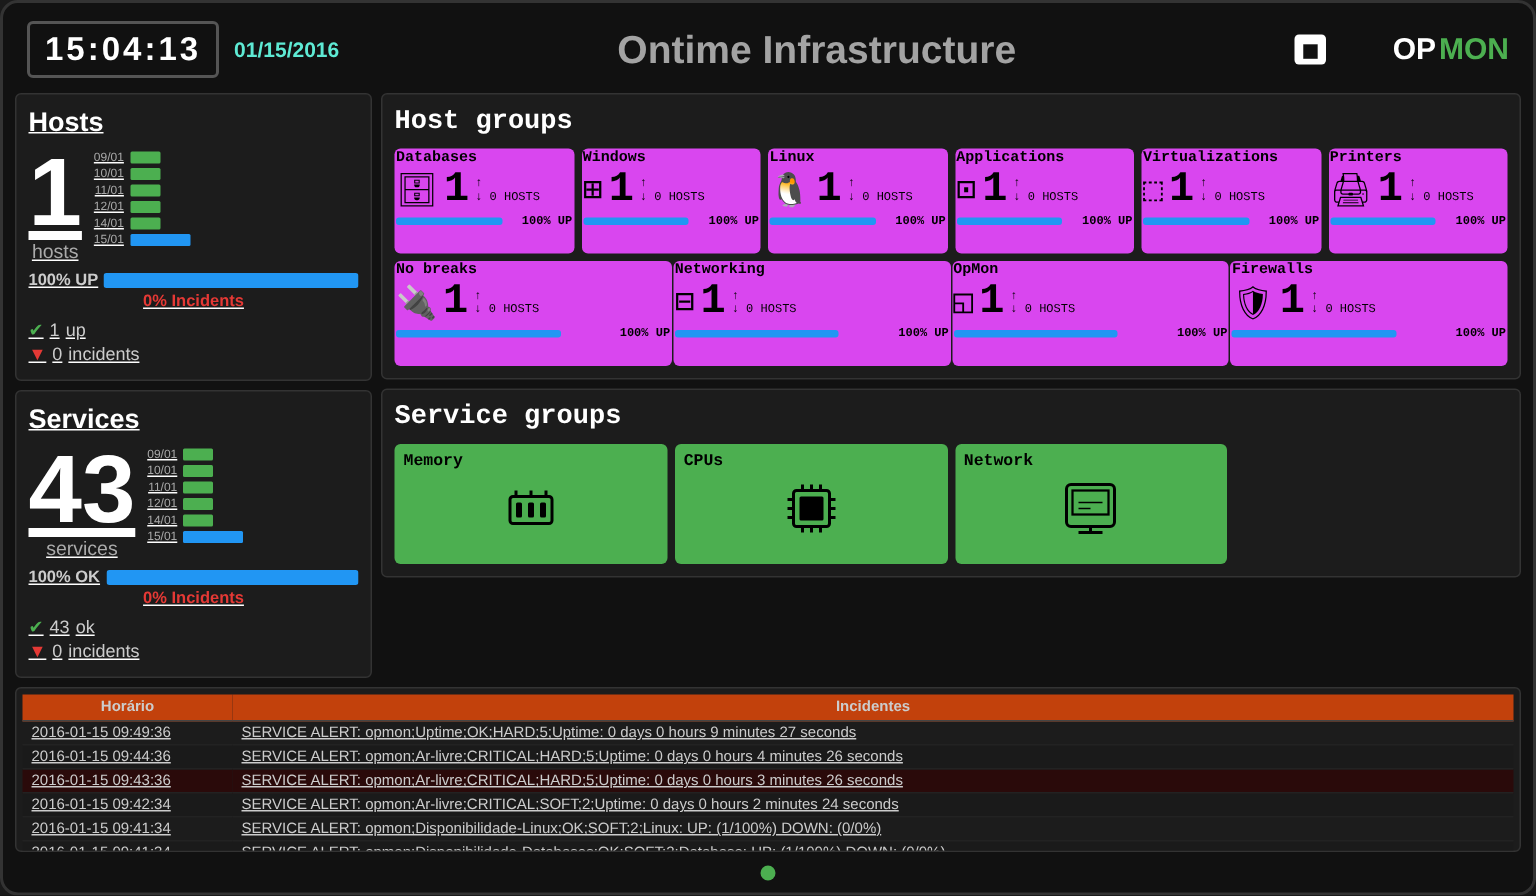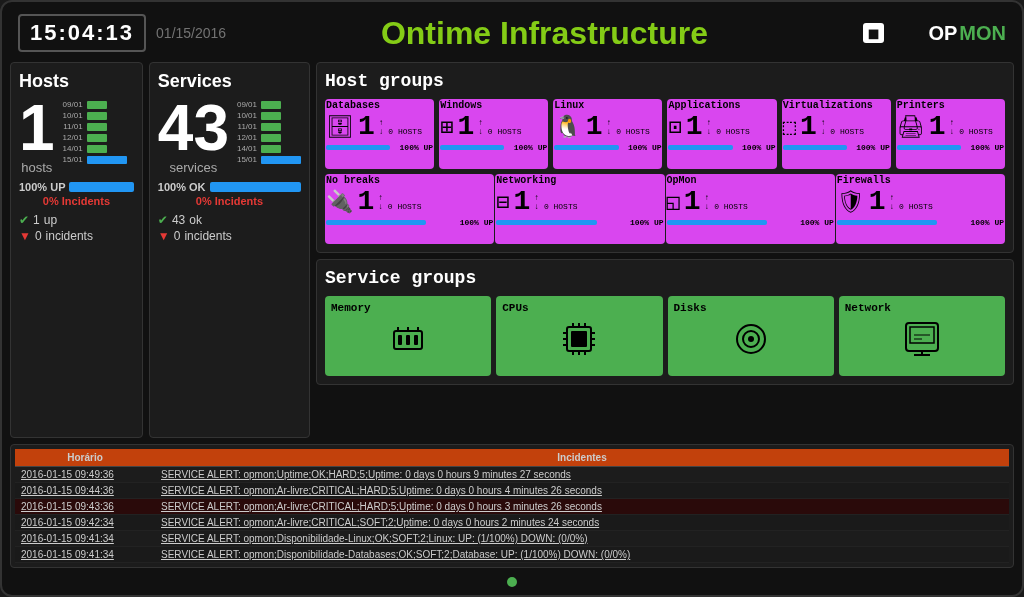--- a/index.html
+++ b/index.html
@@ -40,26 +40,27 @@
       border: 2px solid #555;
       border-radius: 4px;
       padding: 4px 10px;
       font-size: 22px;
       font-weight: bold;
       color: #fff;
       letter-spacing: 2px;
     }
     .date {
       font-size: 14px;
-      color: #737373;
+      color: #5eead4;
+      font-weight: bold;
     }
     .page-title {
-      font-size: 32px;
-      font-weight: bold;
-      color: #84cc16;
+      font-size: 26px;
+      font-weight: bold;
+      color: #a3a3a3;
       text-align: center;
       flex: 1;
     }
     .logo {
       display: flex;
       align-items: center;
       gap: 2px;
       font-size: 18px;
       font-weight: bold;
       color: #fff;
@@ -88,23 +89,24 @@
     
     .main-content {
       display: flex;
       gap: 6px;
       flex: 1;
     }
 
     
     .left-panels {
       display: flex;
-      flex-direction: row;
+      flex-direction: column;
       gap: 6px;
-      width: 300px;
+      width: 238px;
+      text-decoration: underline;
     }
 
     .panel {
       background: #1c1c1c;
       border: 1px solid #333;
       border-radius: 4px;
       padding: 8px;
       flex: 1;
     }
 
@@ -747,30 +749,20 @@
                 <line x1="26" y1="8" x2="26" y2="4" stroke="#000" stroke-width="2"></line>
                 <line x1="14" y1="32" x2="14" y2="36" stroke="#000" stroke-width="2"></line>
                 <line x1="20" y1="32" x2="20" y2="36" stroke="#000" stroke-width="2"></line>
                 <line x1="26" y1="32" x2="26" y2="36" stroke="#000" stroke-width="2"></line>
                 <line x1="8" y1="14" x2="4" y2="14" stroke="#000" stroke-width="2"></line>
                 <line x1="8" y1="20" x2="4" y2="20" stroke="#000" stroke-width="2"></line>
                 <line x1="8" y1="26" x2="4" y2="26" stroke="#000" stroke-width="2"></line>
                 <line x1="32" y1="14" x2="36" y2="14" stroke="#000" stroke-width="2"></line>
                 <line x1="32" y1="20" x2="36" y2="20" stroke="#000" stroke-width="2"></line>
                 <line x1="32" y1="26" x2="36" y2="26" stroke="#000" stroke-width="2"></line>
-              </svg>
-            </div>
-          </div>
-          <div class="service-group-card">
-            <div class="sg-name">Disks</div>
-            <div class="sg-icon">
-              <svg width="40" height="40" viewBox="0 0 40 40">
-                <circle cx="20" cy="20" r="14" fill="none" stroke="#000" stroke-width="2"></circle>
-                <circle cx="20" cy="20" r="8" fill="none" stroke="#000" stroke-width="2"></circle>
-                <circle cx="20" cy="20" r="3" fill="#000"></circle>
               </svg>
             </div>
           </div>
           <div class="service-group-card">
             <div class="sg-name">Network</div>
             <div class="sg-icon">
               <svg width="40" height="40" viewBox="0 0 40 40">
                 <rect x="4" y="4" width="32" height="28" rx="3" fill="none" stroke="#000" stroke-width="2"></rect>
                 <rect x="8" y="8" width="24" height="16" fill="none" stroke="#000" stroke-width="1.5"></rect>
                 <line x1="20" y1="32" x2="20" y2="36" stroke="#000" stroke-width="2"></line>

